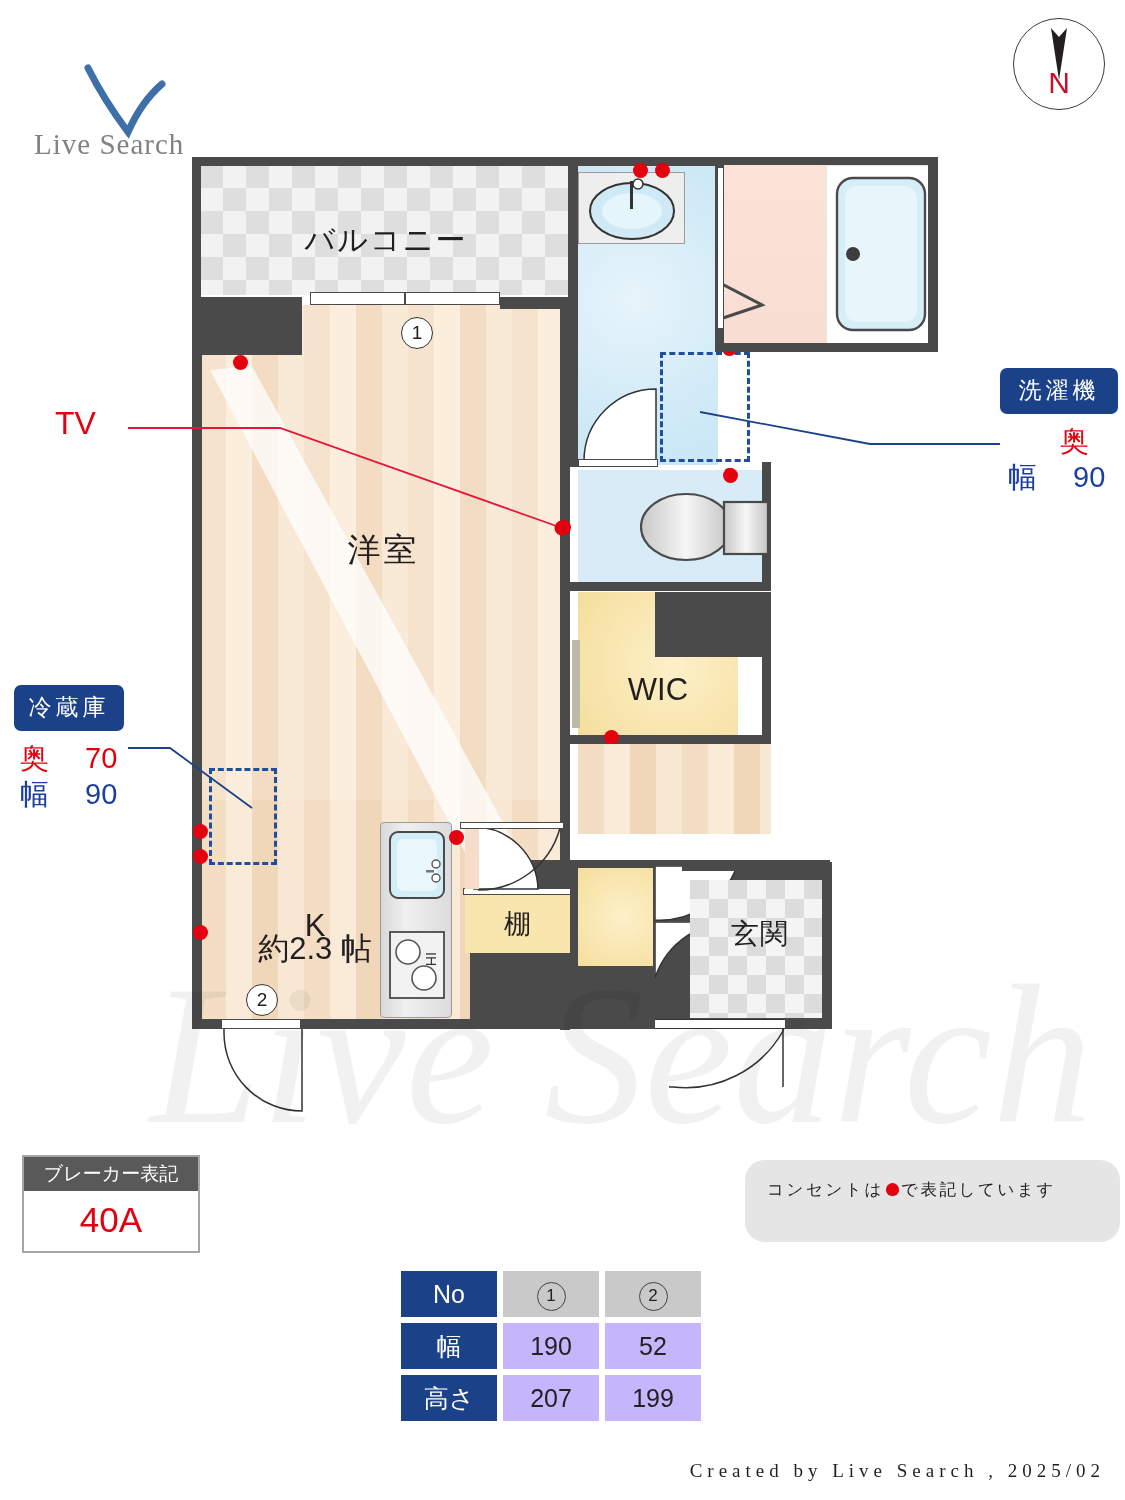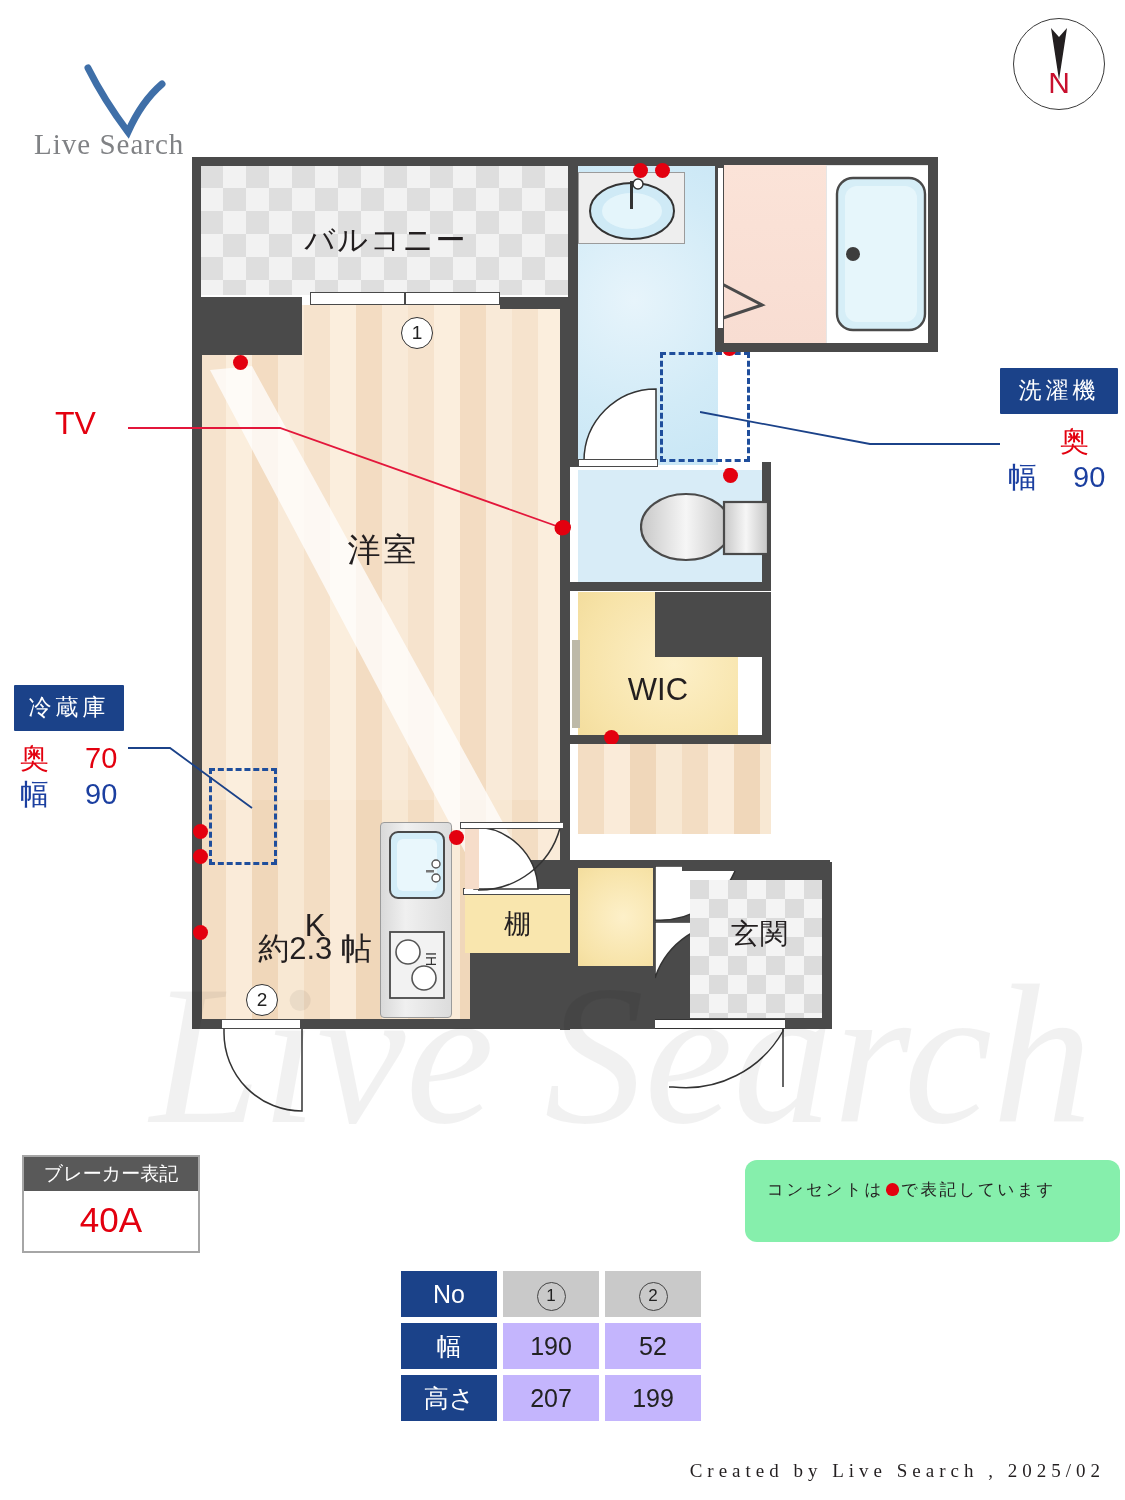--- a/index.html
+++ b/index.html
@@ -40,36 +40,36 @@
   
   .rlabel{position:absolute;text-align:center;color:#231f20;white-space:nowrap;}
 
   
   .outlet{position:absolute;width:15px;height:15px;background:#e3000f;border-radius:50%;}
 
   
   .dashbox{position:absolute;border:3px dashed #1f4e9c;box-sizing:border-box;}
 
   
-  .tag{position:absolute;background:#1b4289;color:#fff;border-radius:1px;text-align:center;
+  .tag{position:absolute;background:#1b4289;color:#fff;border-radius:7px;text-align:center;
        font-size:23px;letter-spacing:4px;padding:7px 0 8px 0;box-sizing:border-box;}
   .dimrow{position:absolute;white-space:nowrap;font-size:29px;}
   .dim-k{color:#e3000f;}
   .dim-b{color:#1b3fa0;}
 
   
   .circnum{position:absolute;width:30px;height:30px;border:1.4px solid #333;border-radius:50%;
      background:#fff;text-align:center;line-height:29px;font-size:19px;color:#222;}
 
   
   #breaker{left:22px;top:1155px;width:178px;height:98px;border:2px solid #a6a6a6;box-sizing:border-box;background:#fff;}
   #breaker .bhead{height:34px;background:#595959;color:#fff;font-size:19px;line-height:34px;text-align:center;letter-spacing:0px;}
   #breaker .bval{height:60px;line-height:58px;text-align:center;font-size:35px;color:#e3000f;}
 
-  #note{left:745px;top:1160px;width:375px;height:82px;background:#86efac;border-radius:12px;
+  #note{left:745px;top:1160px;width:375px;height:82px;background:#e5e5e5;border-radius:20px;
         box-sizing:border-box;padding:16px 0 0 22px;}
   #note div{font-size:16.5px;letter-spacing:2.6px;color:#231f20;line-height:27px;}
   .dot-red{display:inline-block;width:13px;height:13px;background:#e3000f;border-radius:50% 50% 45% 45%;vertical-align:-1px;margin:0 2px;}
 
   #curtain{left:395px;top:1215px;width:345px;height:230px;}
   #curtain .ctitle{position:absolute;left:0;top:0;width:345px;text-align:center;font-size:28px;color:#231f20;}
   #curtain table{position:absolute;left:0;top:50px;border-collapse:separate;border-spacing:6px;}
   #curtain td{width:94px;height:44px;text-align:center;font-size:25px;}
   #curtain td.h{background:#1b4289;color:#ffffff;}
   #curtain td.hd{background:#c9c9c9;color:#222;}

